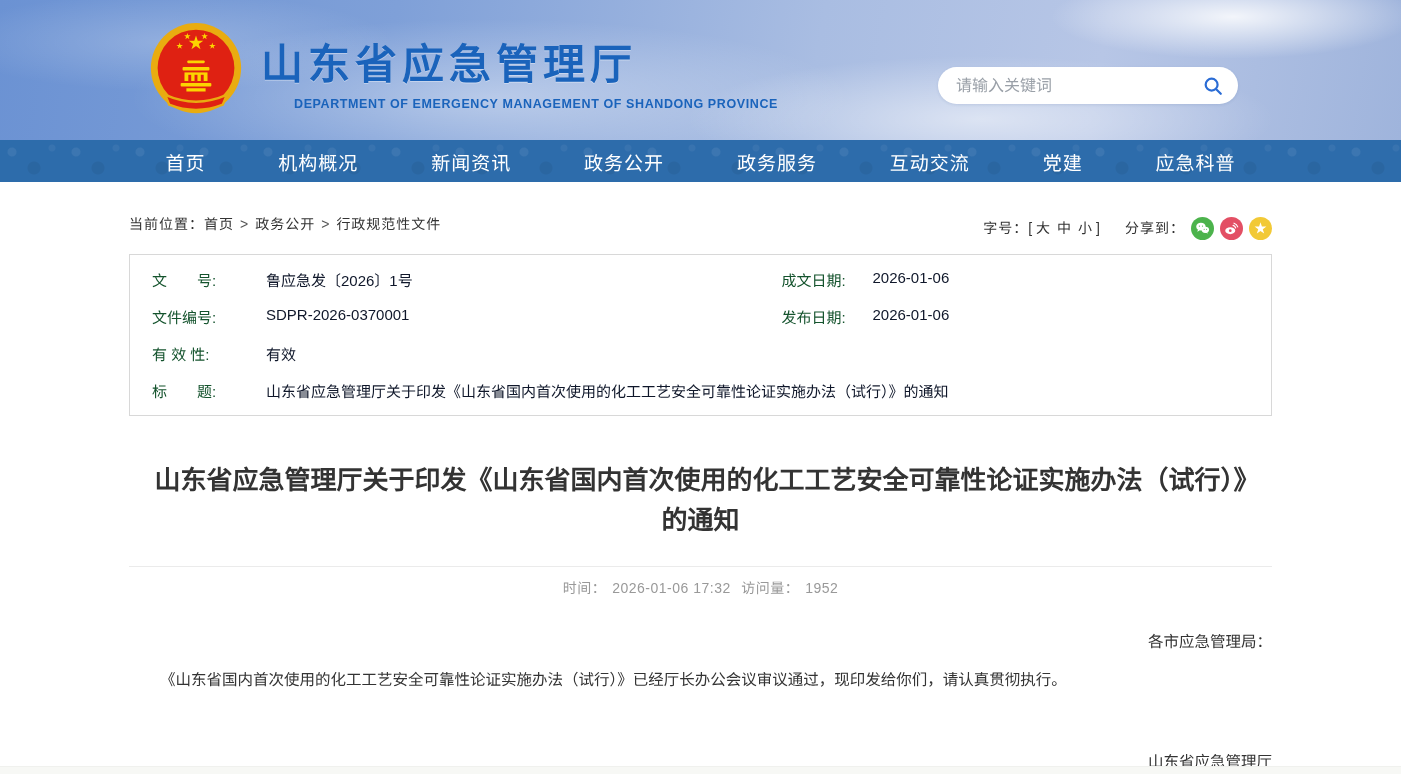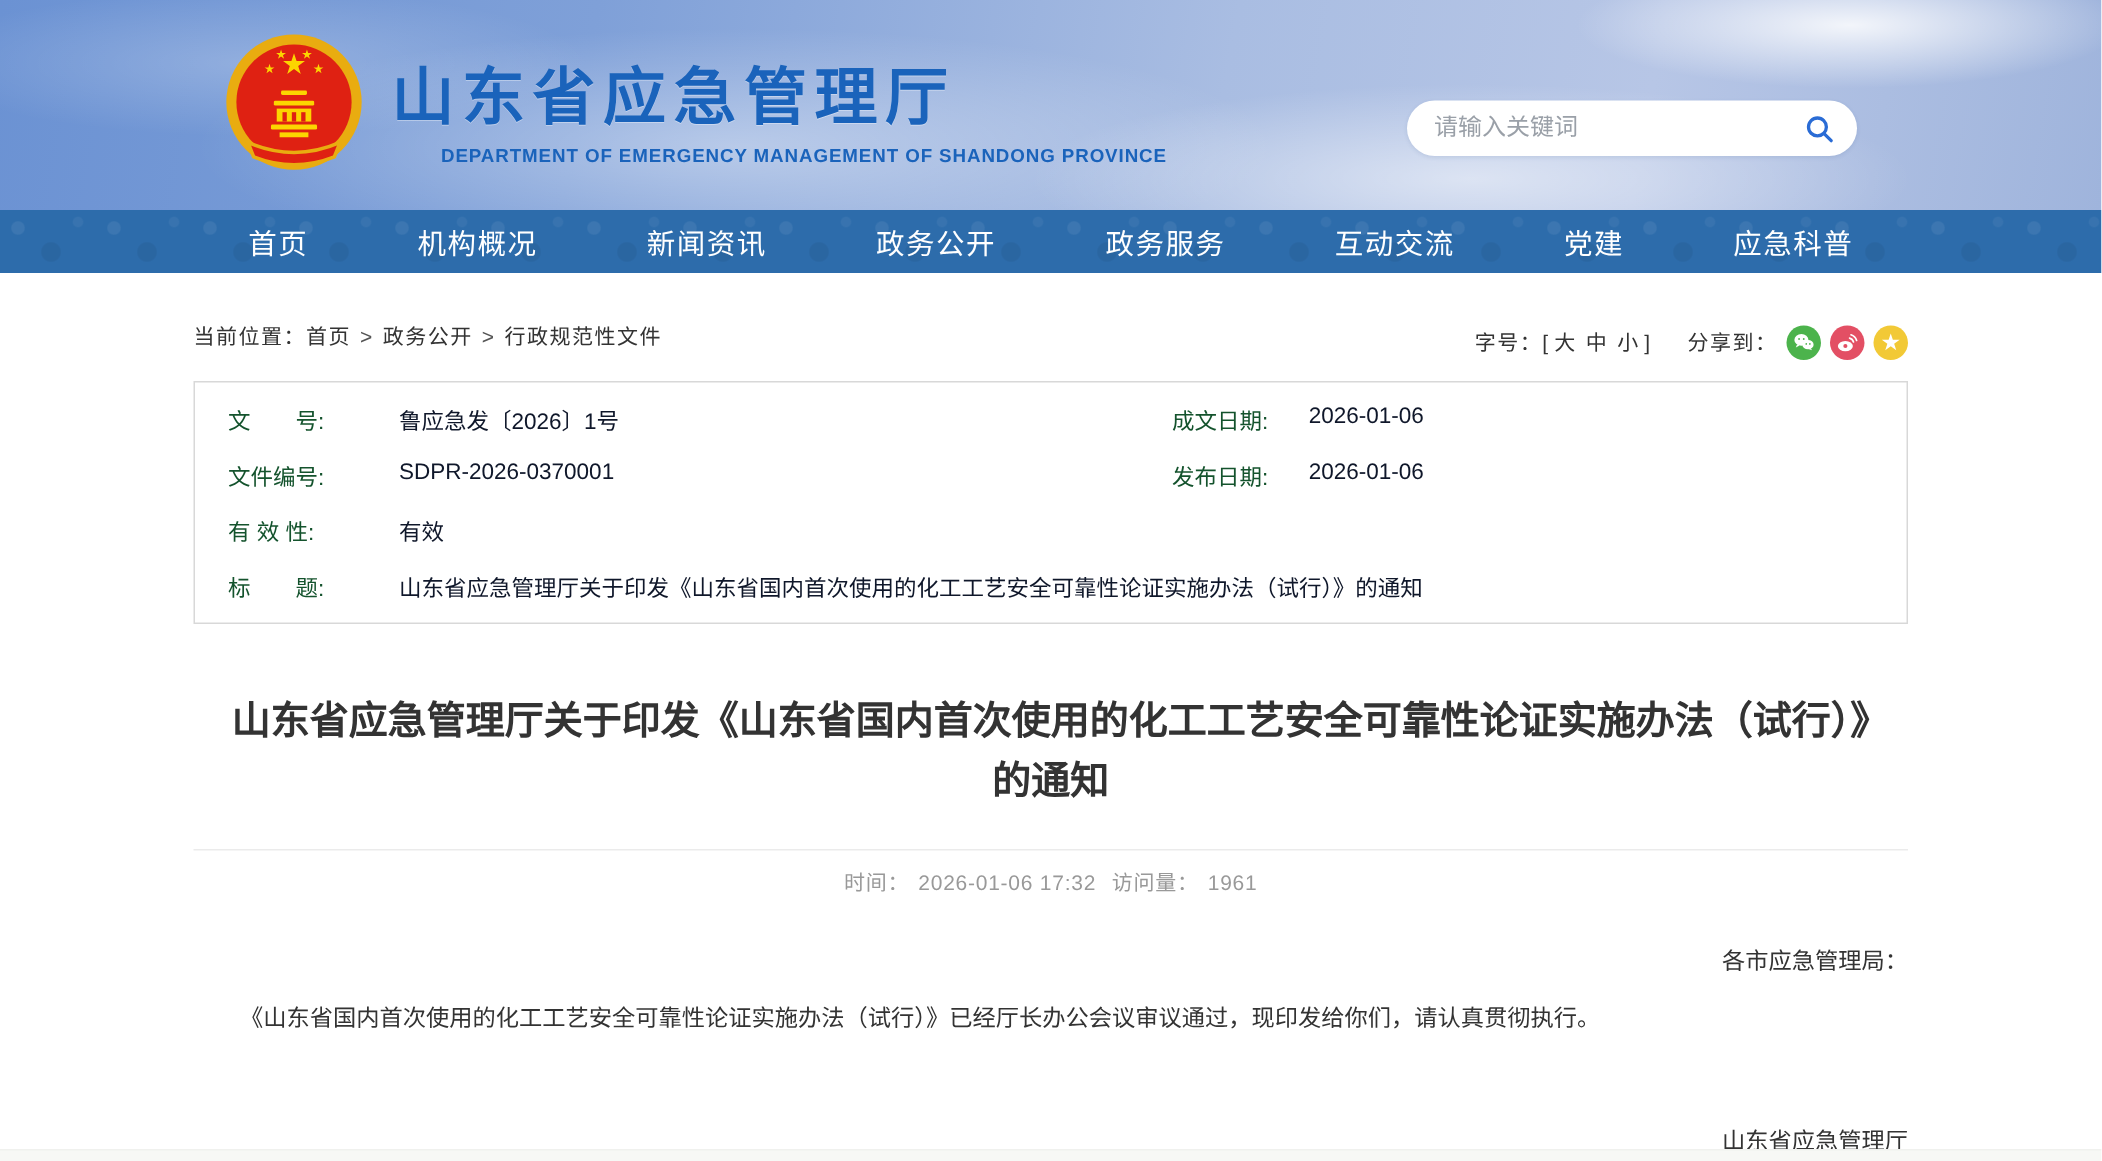--- a/index.html
+++ b/index.html
@@ -252,21 +252,21 @@
         <span class="doc-label">标　　题:</span>
         <span class="doc-value">山东省应急管理厅关于印发《山东省国内首次使用的化工工艺安全可靠性论证实施办法（试行）》的通知</span>
       </div>
     </div>
   </section>
 
   <h1 class="article-title">山东省应急管理厅关于印发《山东省国内首次使用的化工工艺安全可靠性论证实施办法（试行）》的通知</h1>
 
   <div class="article-meta">
     <span>时间：</span><span>2026-01-06 17:32</span>
-    <span>访问量：</span><span>1961</span>
+    <span>访问量：</span><span>1952</span>
   </div>
 
   <div class="article-body">
     <p class="salutation">各市应急管理局：</p>
     <p class="body-para">《山东省国内首次使用的化工工艺安全可靠性论证实施办法（试行）》已经厅长办公会议审议通过，现印发给你们，请认真贯彻执行。</p>
     <div class="sign-block">
       <div>山东省应急管理厅</div>
 
     </div>
   </div>

